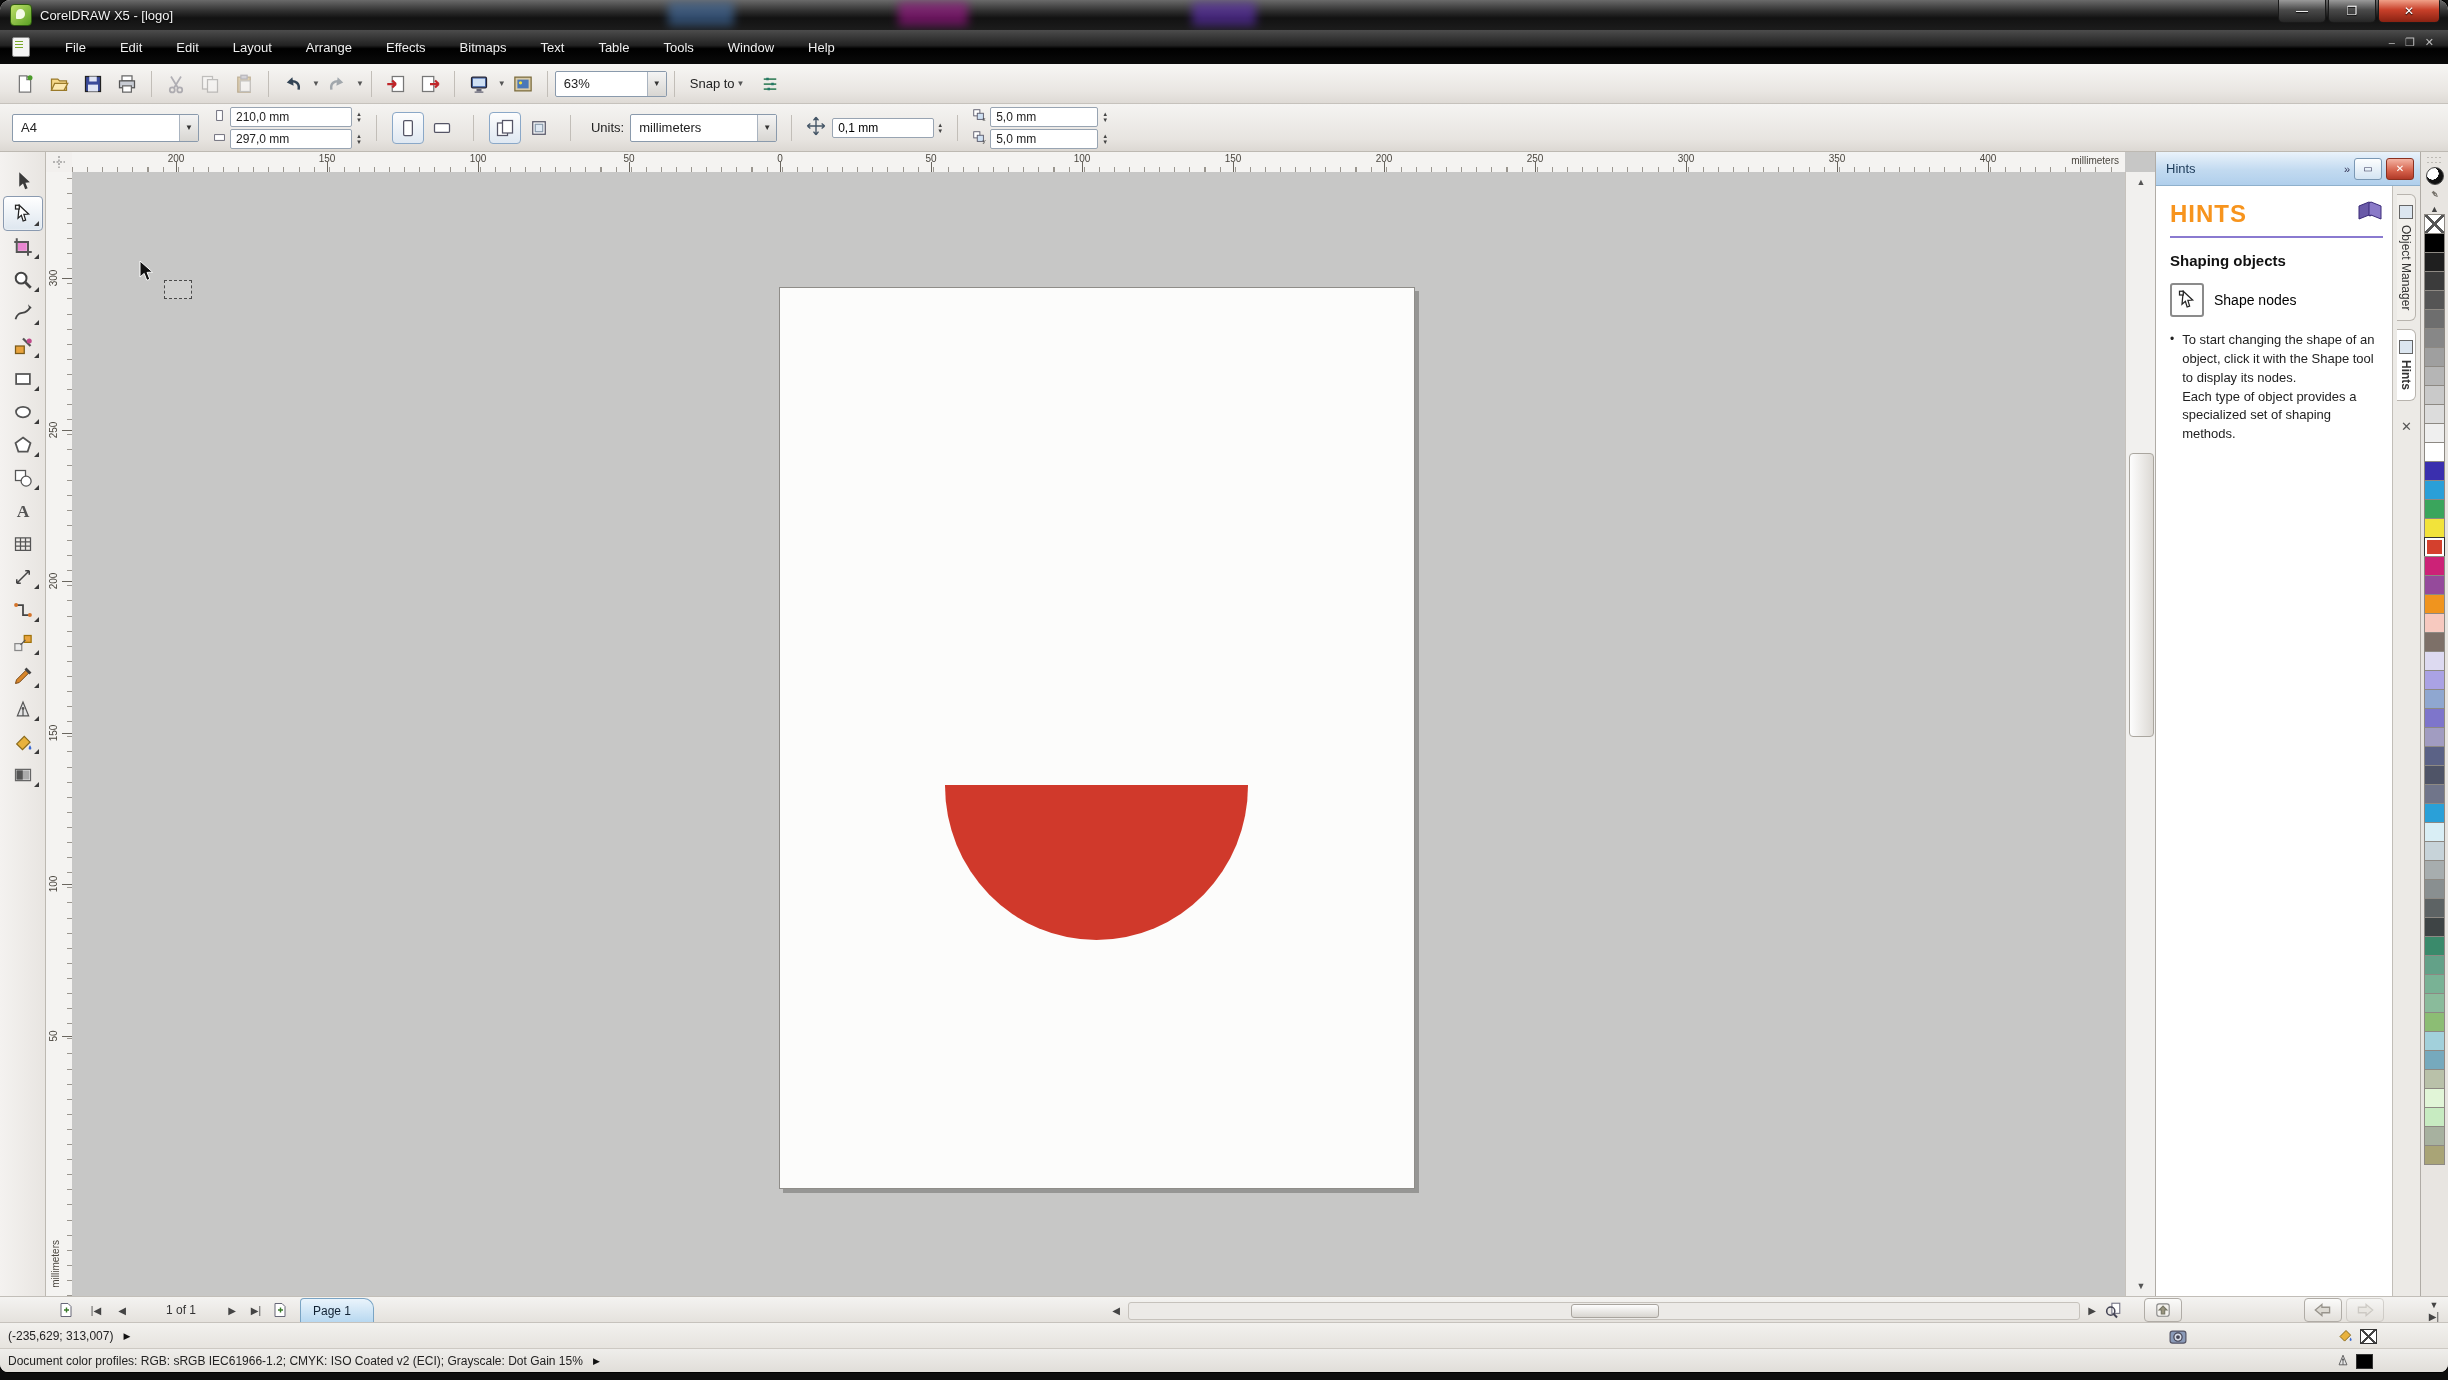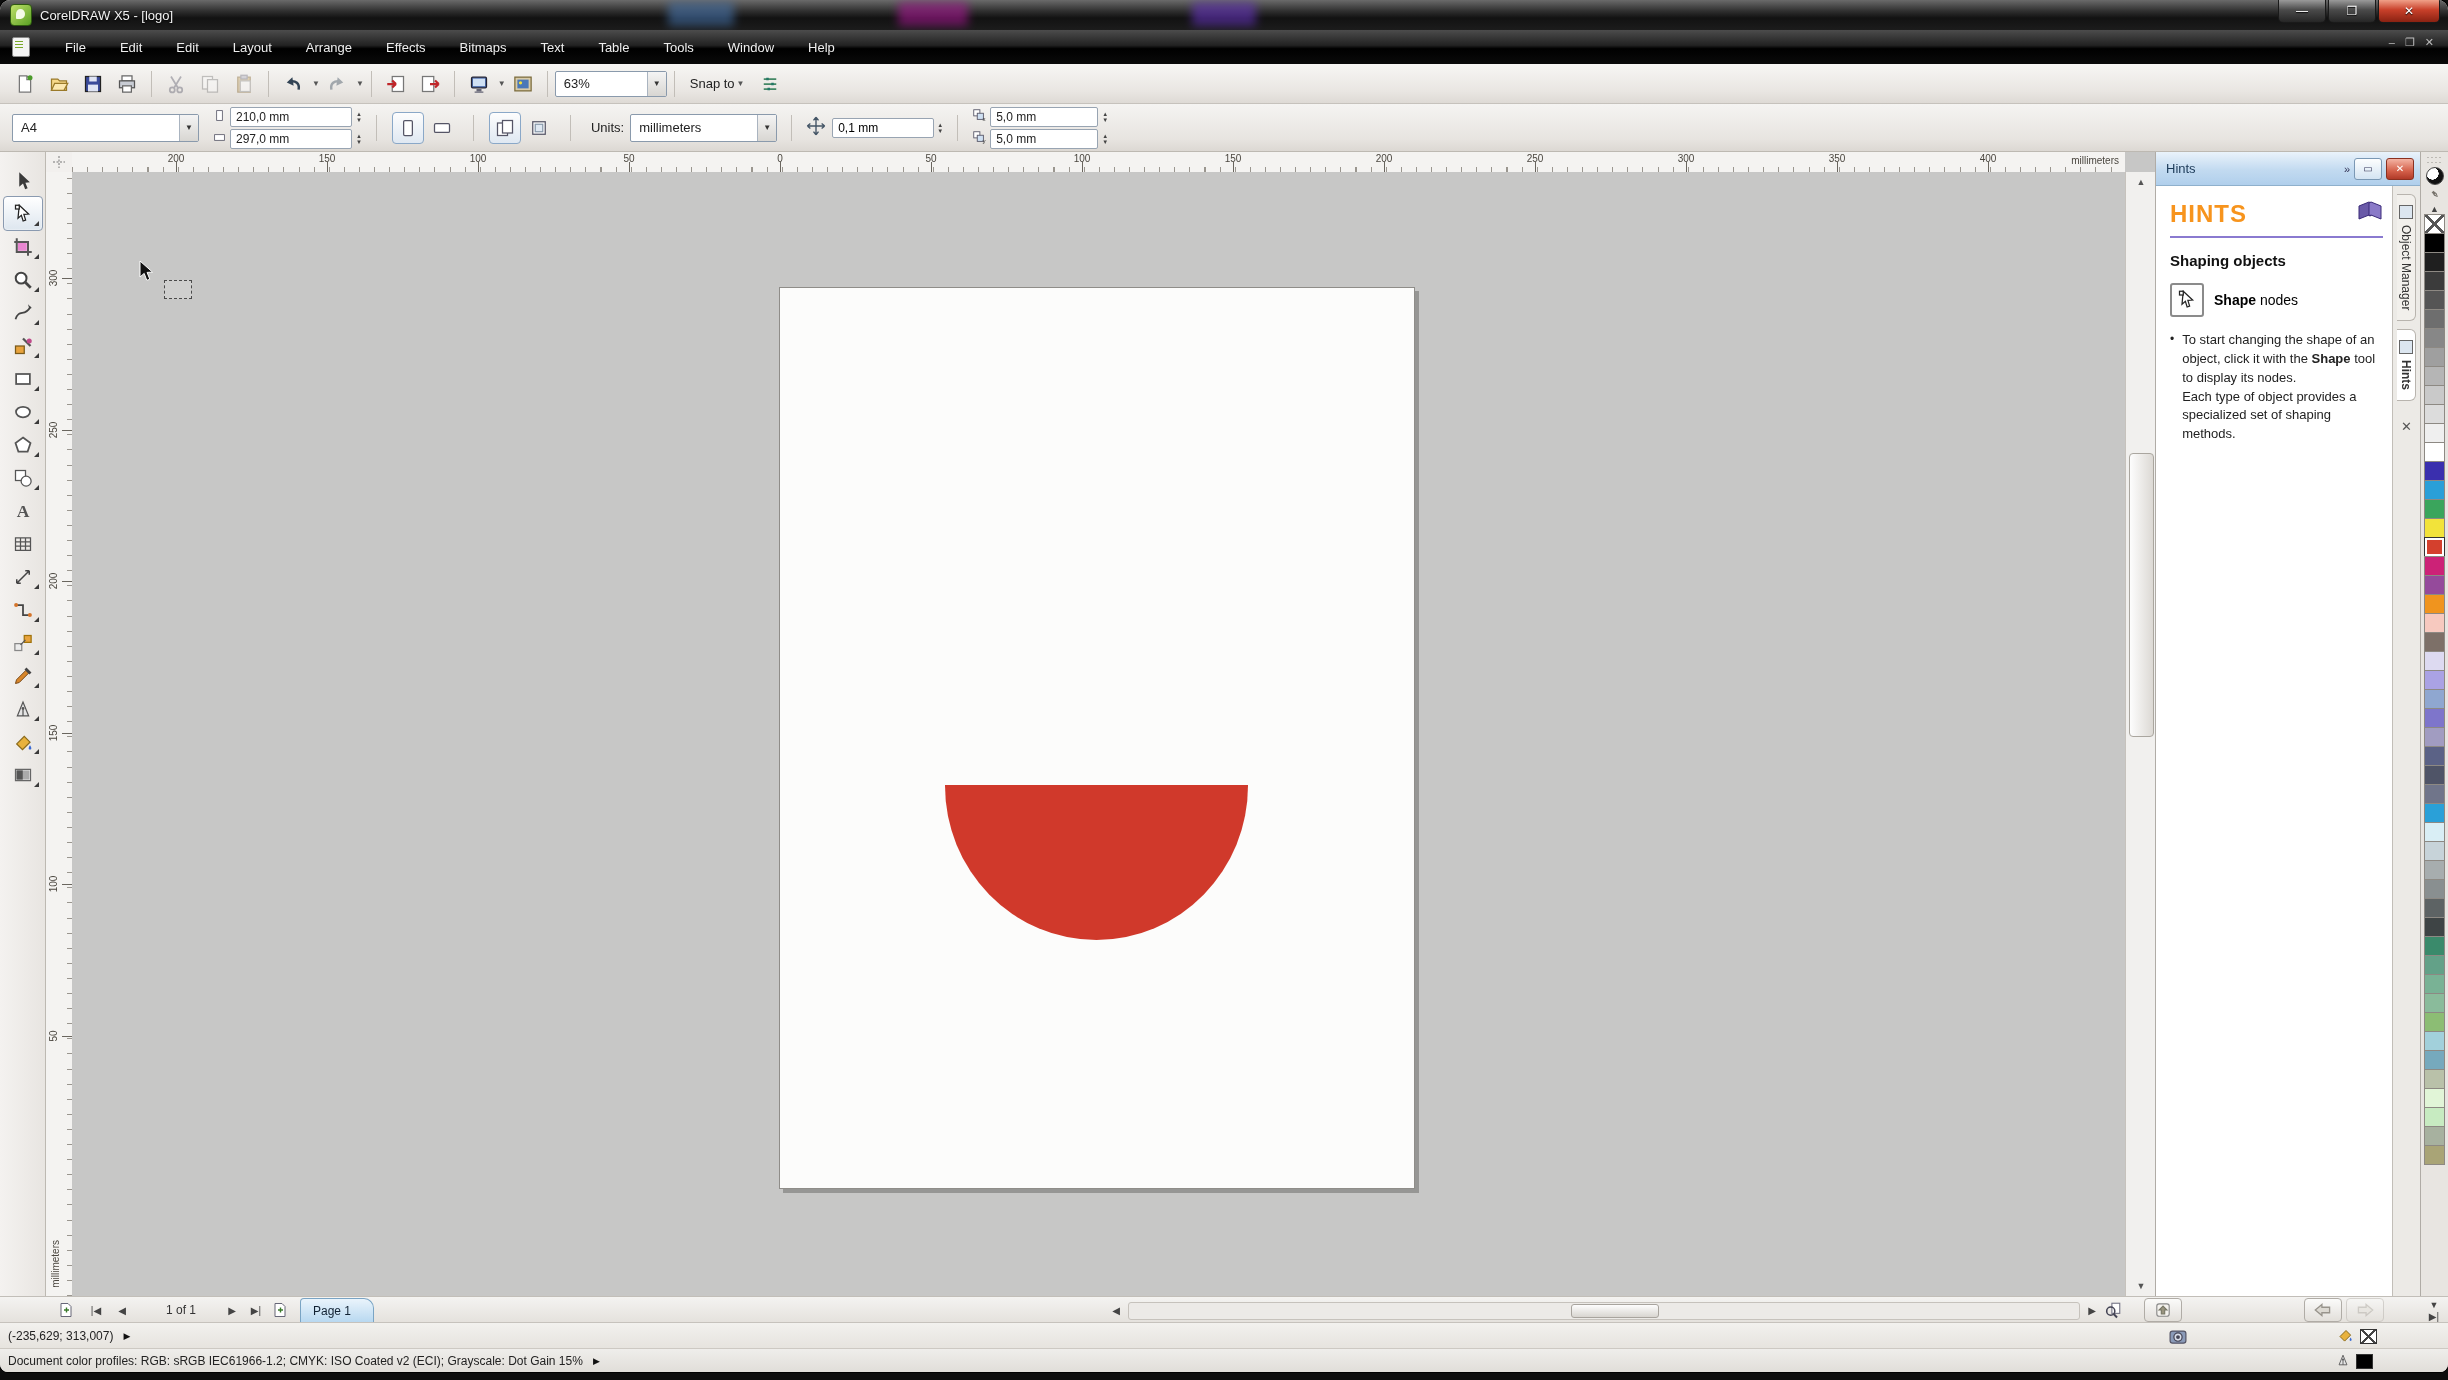--- a/index.html
+++ b/index.html
@@ -93,21 +93,21 @@
   .dockbtn.close{background:linear-gradient(#f4b4a4,#d4604a 60%,#b03a28);color:#fff;border-color:#8a3020}
   #hints-body{position:absolute;left:0;top:34px;width:237px;bottom:0;padding:14px 10px 0 14px;box-sizing:border-box}
   #hints-head{color:#f7941d;font-size:24px;font-weight:bold;letter-spacing:1px}
   #hints-rule{height:2px;background:#8a7ad0;margin:8px 0 14px 0}
   #hints-section{font-size:15px;font-weight:bold;color:#111;margin-bottom:14px}
   #shape-tool-line{display:flex;align-items:center;gap:10px;margin-bottom:14px}
   #shape-tool-box{width:30px;height:30px;border:2px solid #8a8a8a;border-radius:3px;background:#fdfdfd;
     display:flex;align-items:center;justify-content:center}
   #hints-bullet{display:flex;gap:8px;font-size:13px;color:#222;line-height:1.45}
   #hints-bullet .dot{font-size:12px}
-  .hbold{font-weight:bold}
+  .hbold{font-weight:normal}
   #hints-tabs{position:absolute;right:0;top:34px;width:28px;bottom:0;background:#eceae6;border-left:1px solid #c2beb8;
     display:flex;flex-direction:column;align-items:center;padding-top:8px;box-sizing:border-box}
   .vtab{writing-mode:vertical-rl;font-size:12px;color:#333;background:#f2f0ec;border:1px solid #b8b4ae;border-left:none;
     border-radius:0 6px 6px 0;padding:10px 2px;margin-bottom:8px;display:flex;align-items:center;gap:6px}
   .vtab.active{background:#fff;font-weight:bold}
   .vtab .tabicon{width:12px;height:12px;border:1px solid #666;background:#dce6f0;transform:rotate(90deg)}
   #tabs-close{margin-top:10px;color:#555;font-size:13px}
   
   #palette{left:2420px;top:152px;width:28px;height:1144px;background:#e8e5e1;border-left:1px solid #b0aca6;
     display:flex;flex-direction:column;align-items:center;box-sizing:border-box}

